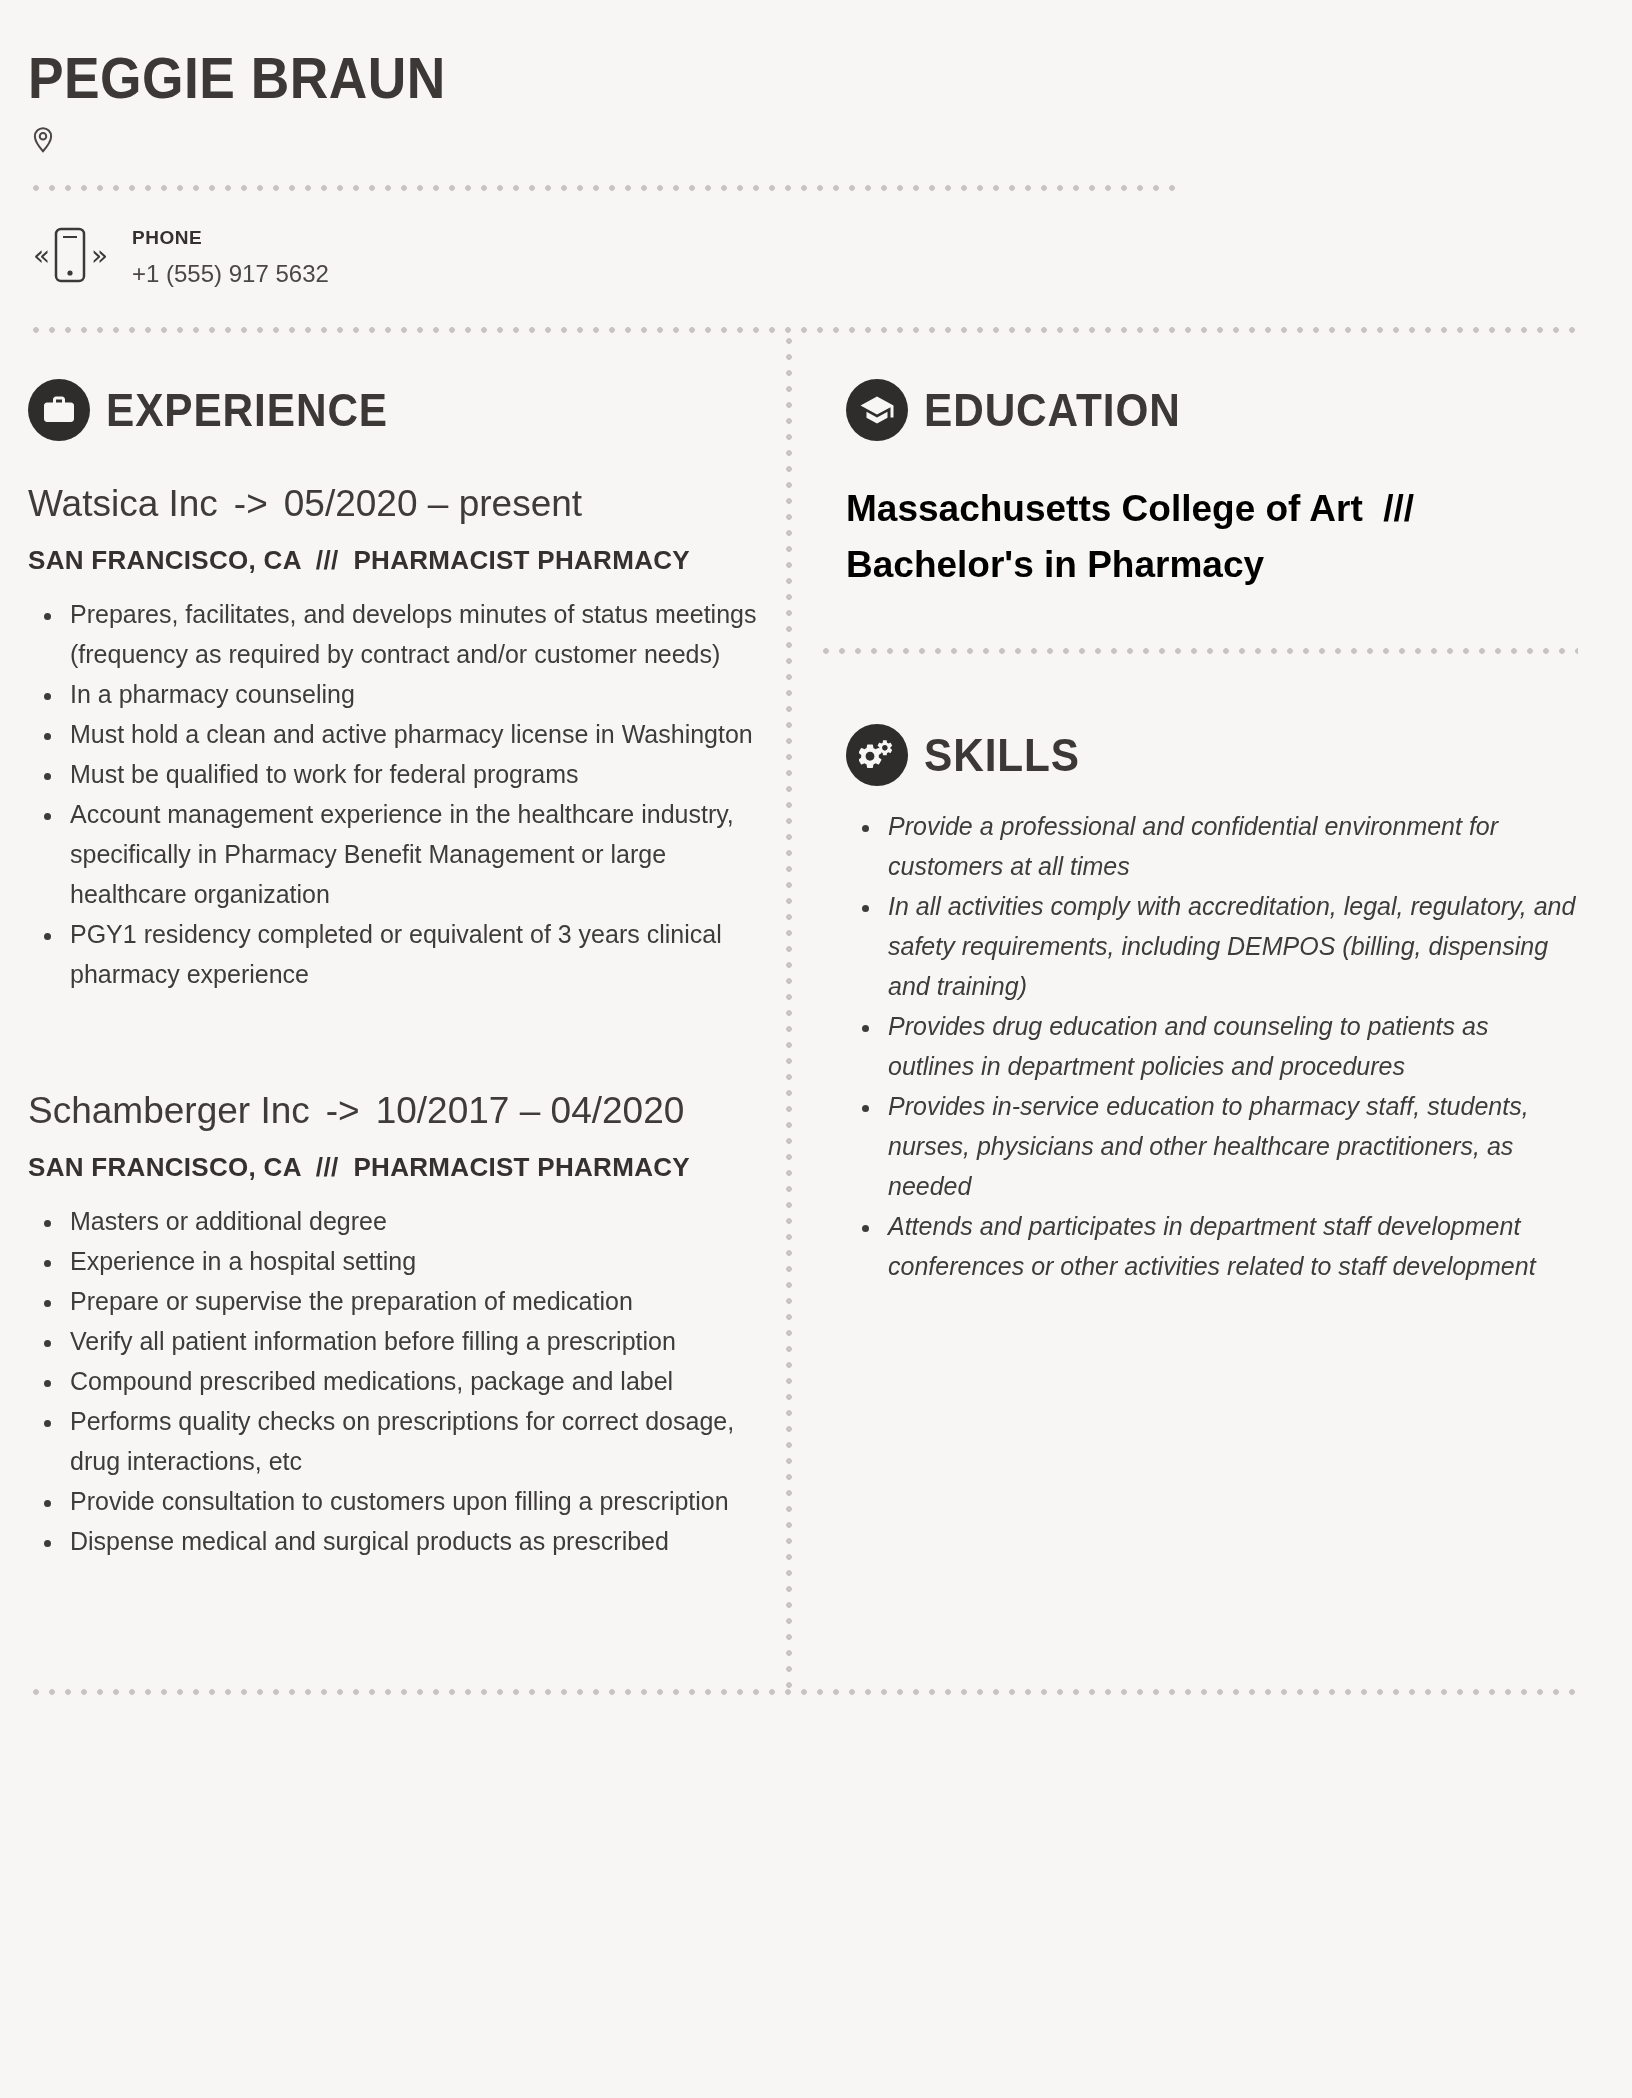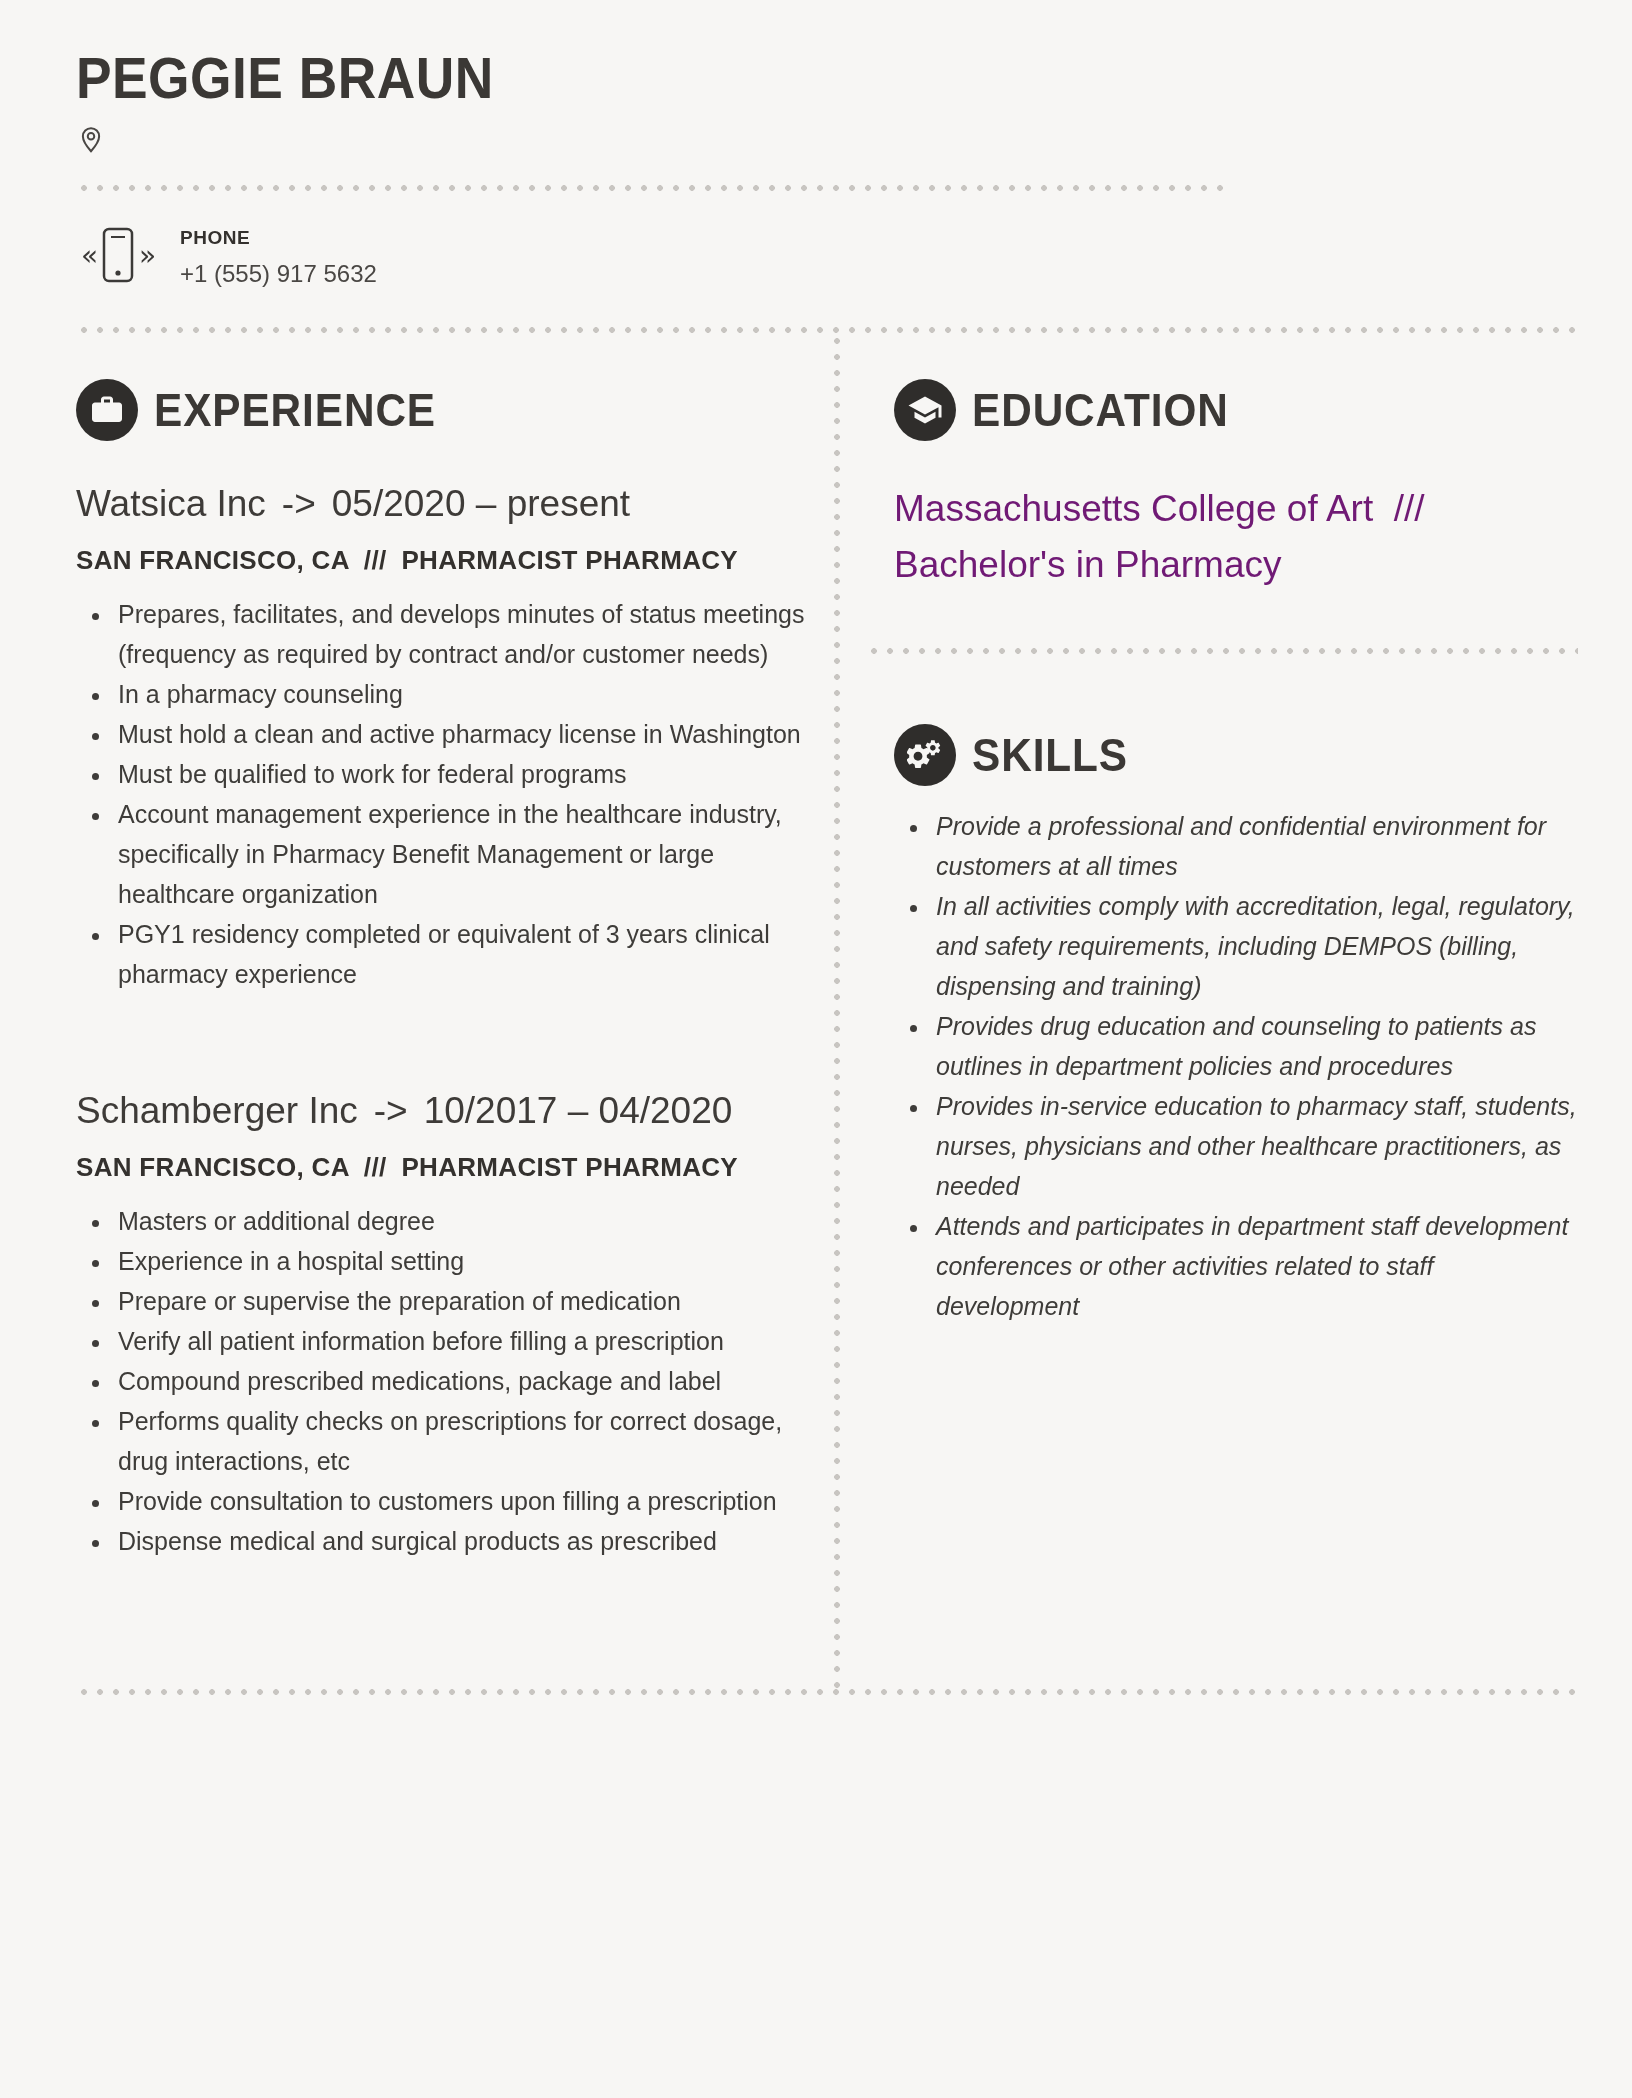--- a/index.html
+++ b/index.html
@@ -5,21 +5,21 @@
   * { margin: 0; padding: 0; box-sizing: border-box; }
   html, body { background: #f7f6f4; }
   body {
     font-family: "Liberation Sans", "DejaVu Sans", sans-serif;
     color: #3c3a38;
   }
   .page {
     position: relative;
     width: 1632px;
     height: 2098px;
-    padding: 38px 54px 0 76px;
+    padding: 38px 54px 0 28px;
     overflow: hidden;
   }
 
   
   .name {
     font-size: 58px;
     font-weight: 700;
     letter-spacing: 0.5px;
     color: #3b3835;
     transform: scaleX(0.92);
@@ -122,23 +122,23 @@
     line-height: 1.6;
     color: #3e3c39;
     padding-left: 6px;
   }
   ul.bullets li::marker { color: #3e3c39; font-size: 22px; }
 
   
   .edu-text {
     margin-top: 40px;
     font-size: 37px;
-    font-weight: 400;
+    font-weight: 700;
     line-height: 1.5;
-    color: #701a75;
+    color: #000000;
     white-space: pre-wrap;
   }
   .div-edu { margin-top: 56px; margin-left: -28px; }
   .skills-head { margin-top: 70px; }
   .col-right ul.bullets { margin-top: 20px; font-style: italic; }
 </style>
 </head>
 <body>
 
 <div class="page">

